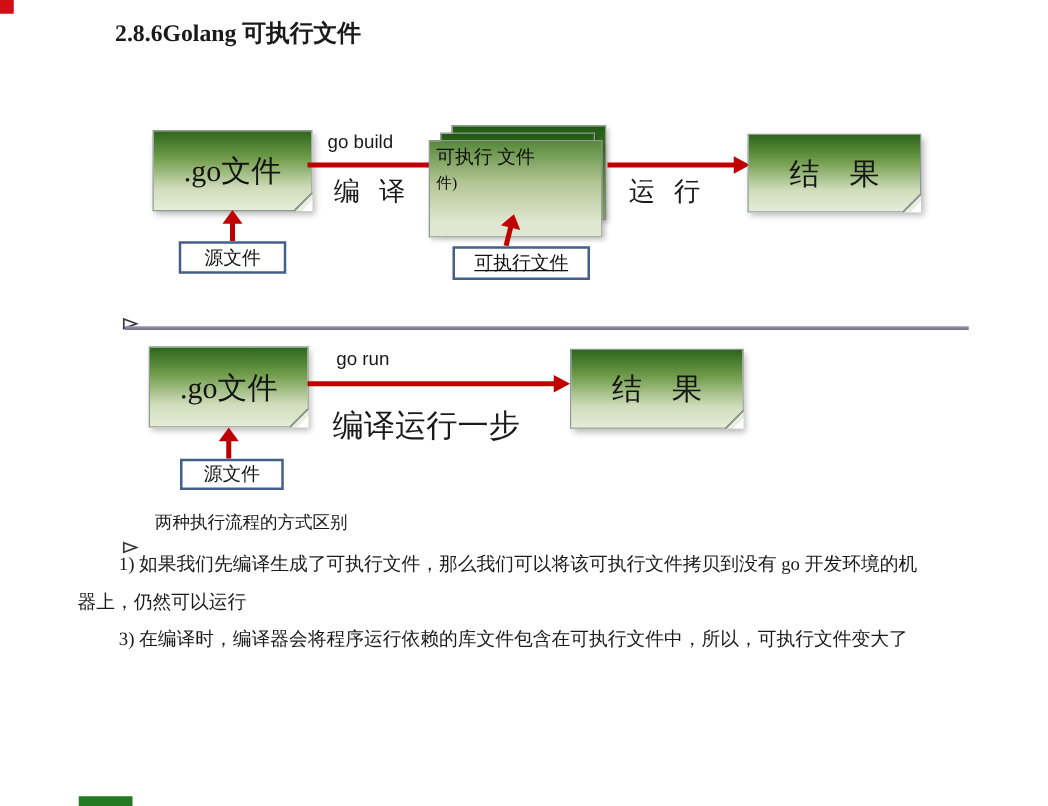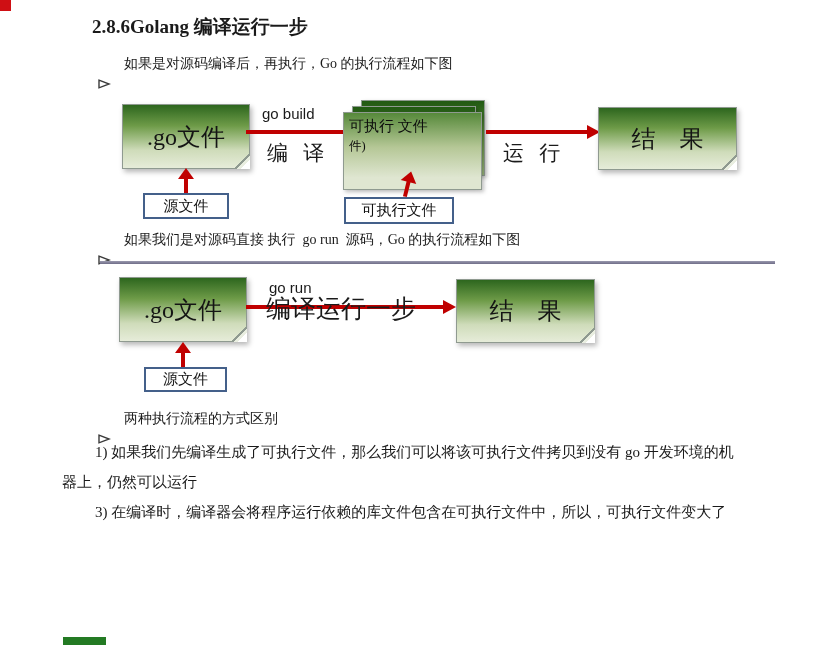--- a/index.html
+++ b/index.html
@@ -70,30 +70,22 @@
   .corner-mark{left:0; top:0; width:11px; height:11px; background:#cf0f14;}
   .bottom-bar{left:63px; top:637px; width:43px; height:8px; background:#237a23;}
 </style>
 </head>
 <body>
 
 <div id="page">
 
   <div class="abs corner-mark"></div>
 
-  <div class="abs doc-title">2.8.6Golang 编译运行一步</div>
+  <div class="abs doc-title">2.8.6Golang 可执行文件</div>
 
-  <div class="abs bullet-row" style="left:74px; top:55px;">
-    <span class="glyph">
-      <svg width="13" height="12" viewBox="0 0 13 12">
-          <path d="M1 2.2 L11.2 6 L1 9.8 Z" fill="#ffffff" stroke="#3a3a3a" stroke-width="1.4"></path>
-        </svg>
-    </span>
-    <span class="btxt">如果是对源码编译后，再执行，Go 的执行流程如下图</span>
-  </div>
 
   <div class="layer">
 
     <div class="note" style="left:122px; top:104px; width:126px; height:63px;">
       <span>.go文件</span>
       <span class="fold"></span>
     </div>
 
     <div class="flowlabel-en" style="left:262px; top:105px;">go build</div>
     <div class="harrow" style="left:246px; top:125px; width:114px;">
@@ -127,49 +119,48 @@
         <span class="shaft"></span>
     </div>
     <div class="labelbox" style="left:143px; top:193px; width:82px; height:22px;">
       <span>源文件</span>
     </div>
 
     <div class="varrow" style="left:400px; top:171px; height:26px; transform:rotate(14deg);">
       <span class="head"></span>
         <span class="shaft"></span>
     </div>
-    <div class="labelbox" style="left:344px; top:197px; width:106px; height:23px;">
+    <div class="labelbox" style="left:362px; top:197px; width:106px; height:23px;text-decoration:underline;">
       <span>可执行文件</span>
     </div>
   </div>
 
   <div class="abs bullet-row" style="left:74px; top:231px;">
     <span class="glyph">
       <svg width="13" height="12" viewBox="0 0 13 12">
           <path d="M1 2.2 L11.2 6 L1 9.8 Z" fill="#ffffff" stroke="#3a3a3a" stroke-width="1.4"></path>
         </svg>
     </span>
-    <span class="btxt">如果我们是对源码直接 执行  go run  源码，Go 的执行流程如下图</span>
   </div>
 
   <div class="divider"></div>
 
   <div class="layer">
 
     <div class="note" style="left:119px; top:277px; width:126px; height:63px;">
       <span>.go文件</span>
       <span class="fold"></span>
     </div>
 
     <div class="flowlabel-en" style="left:269px; top:279px;">go run</div>
     <div class="harrow" style="left:246px; top:300px; width:210px;">
       <span class="shaft"></span>
         <span class="head"></span>
     </div>
-    <div class="flowlabel-big" style="left:266px; top:292px;">编译运行一步</div>
+    <div class="flowlabel-big" style="left:266px; top:324px;">编译运行一步</div>
 
     <div class="note" style="left:456px; top:279px; width:128px; height:62px; letter-spacing:9px; padding-left:9px;">
       <span>结 果</span>
       <span class="fold"></span>
     </div>
 
     <div class="varrow" style="left:175px; top:342px; height:25px;">
       <span class="head"></span>
         <span class="shaft"></span>
     </div>

